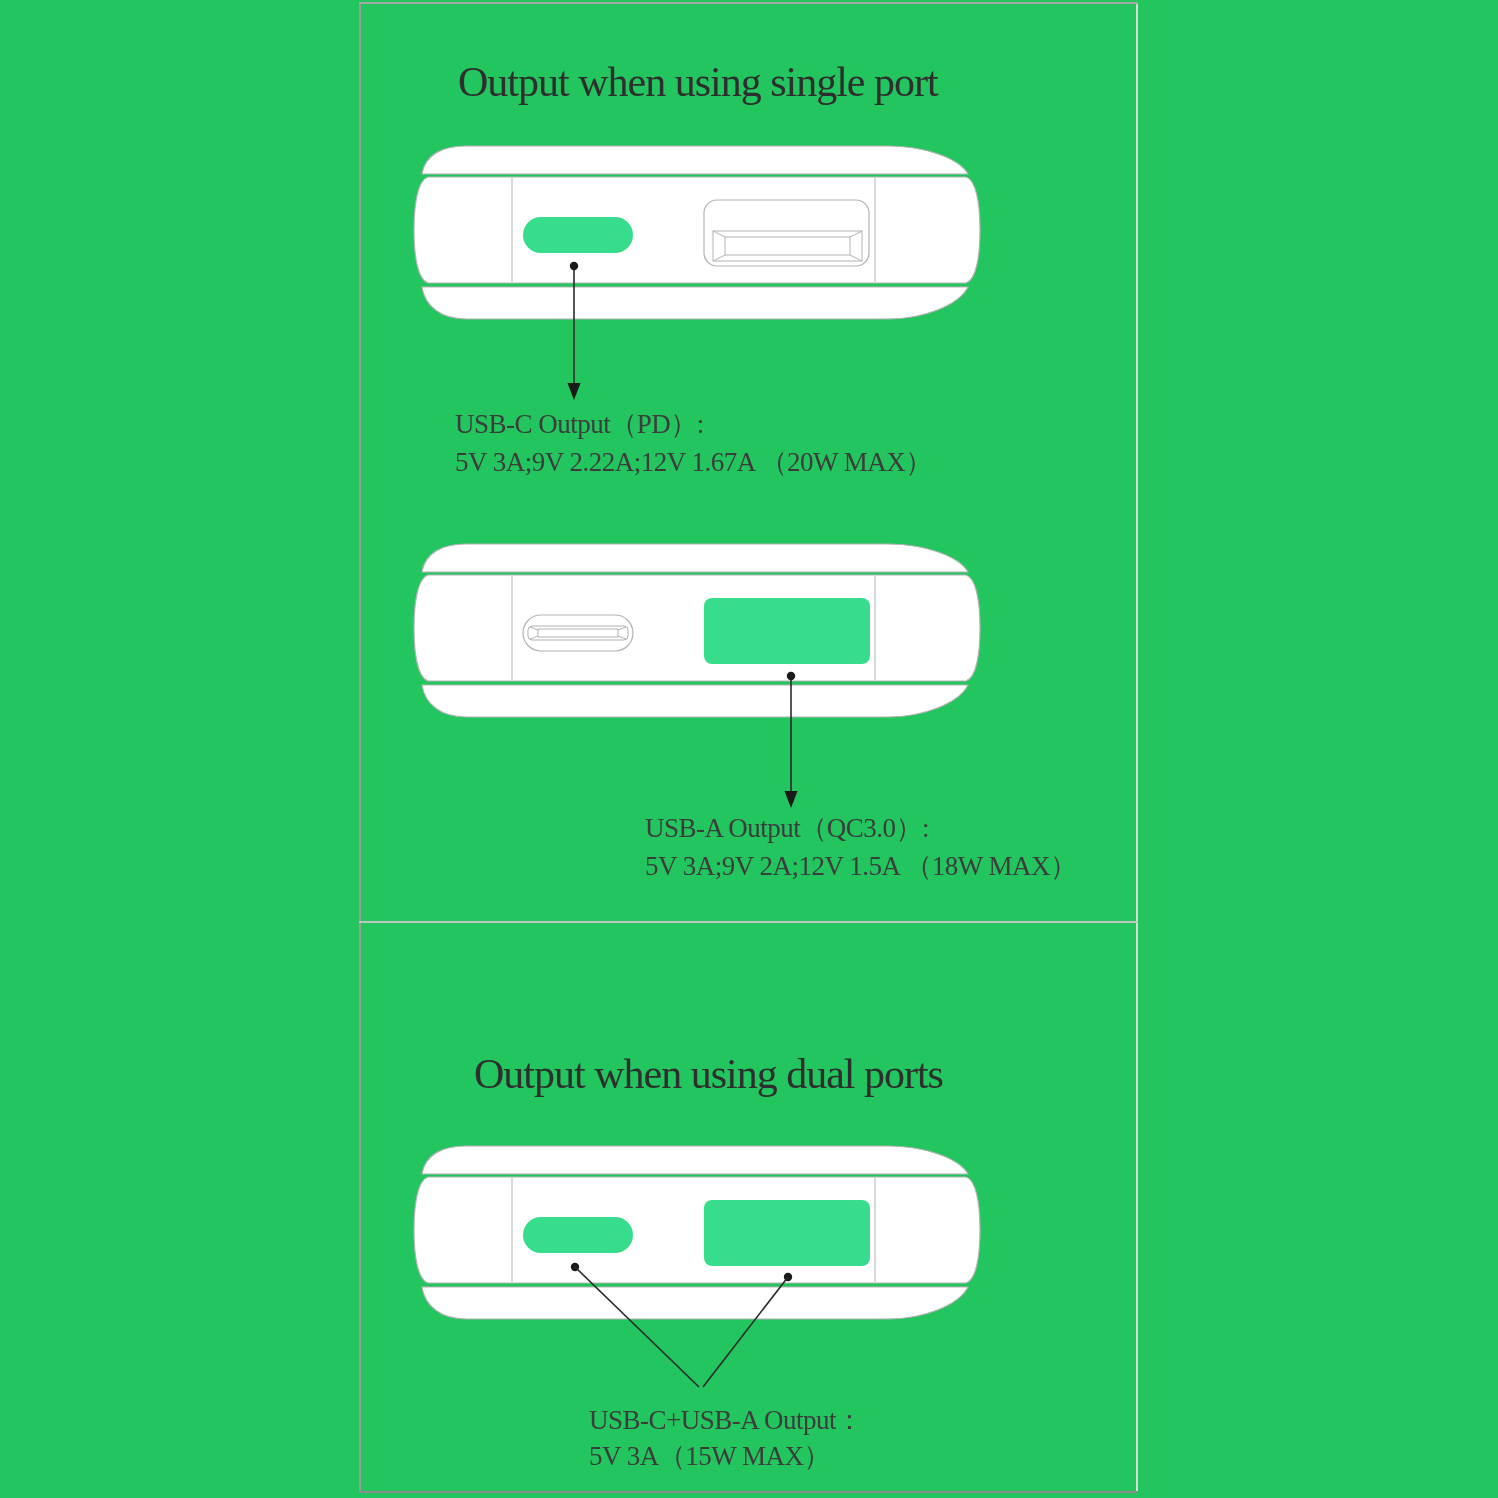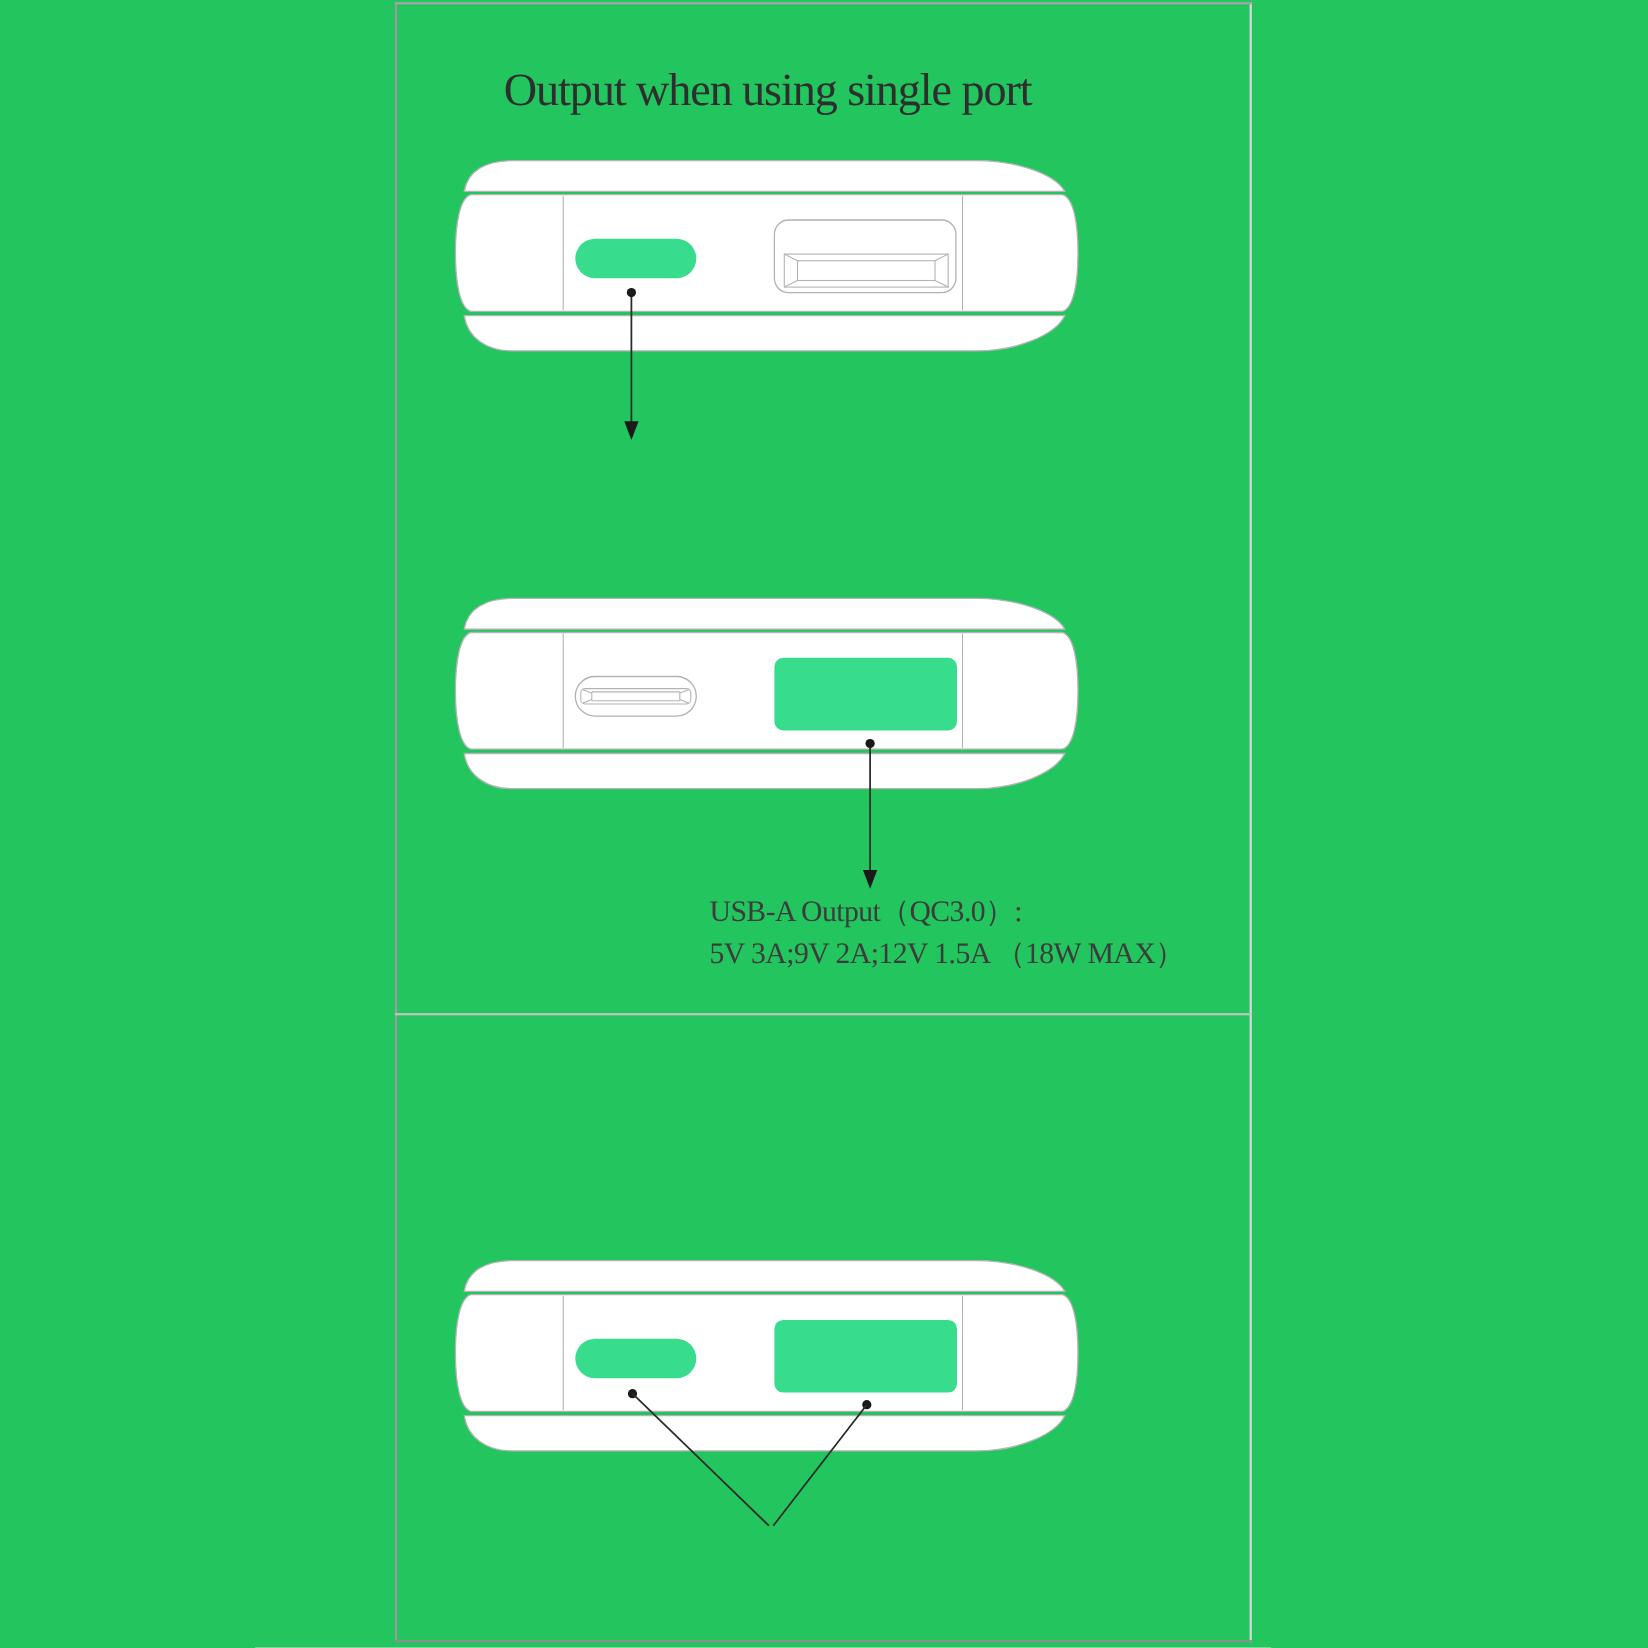--- a/index.html
+++ b/index.html
@@ -88,20 +88,21 @@
       <line x1="126" y1="88" x2="206" y2="88"></line>
       <line x1="126" y1="96" x2="206" y2="96"></line>
       <line x1="118" y1="86" x2="126" y2="89"></line>
       <line x1="118" y1="98" x2="126" y2="95"></line>
       <line x1="214" y1="86" x2="206" y2="89"></line>
       <line x1="214" y1="98" x2="206" y2="95"></line>
     </g>
     <rect class="green" x="292" y="57" width="166" height="66" rx="8"></rect>
   </svg>
 
+  <div class="section-title title-2">Output when using dual ports</div>
 
   <svg class="powerbank pb-3" viewBox="0 0 570 180">
     <path class="ol" d="M10,31 C13,12 30,3 54,3 L476,3 C512,3 547,15 556,31 Z"></path>
     <path class="ol" d="M10,144 L556,144 C547,162 512,176 476,176 L54,176 C30,176 13,164 10,144 Z"></path>
     <path class="ol" d="M16,34 L554,34 C564,37 568,60 568,87 C568,114 564,137 554,140 L16,140 C6,137 2,114 2,87 C2,60 6,37 16,34 Z"></path>
     <line class="thin" x1="100" y1="35" x2="100" y2="139"></line>
     <line class="thin" x1="463" y1="35" x2="463" y2="139"></line>
     <rect class="green" x="111" y="74" width="110" height="36" rx="18"></rect>
     <rect class="green" x="292" y="57" width="166" height="66" rx="8"></rect>
   </svg>
@@ -118,20 +119,28 @@
       <polygon class="solid" points="791,808 784.5,791 797.5,791"></polygon>
     </g>
     <g>
       <circle class="solid" cx="575" cy="1267" r="4.2"></circle>
       <circle class="solid" cx="788" cy="1277" r="4.2"></circle>
       <line class="stroke" x1="575" y1="1267" x2="699" y2="1387"></line>
       <line class="stroke" x1="788" y1="1277" x2="703" y2="1387"></line>
     </g>
   </svg>
 
+  <div class="callout-label label-1">
+    <span>USB-C Output（PD）:</span>
+    <span>5V 3A;9V 2.22A;12V 1.67A （20W MAX）</span>
+  </div>
 
   <div class="callout-label label-2">
     <span>USB-A Output（QC3.0）:</span>
     <span>5V 3A;9V 2A;12V 1.5A （18W MAX）</span>
   </div>
 
+  <div class="callout-label label-3">
+    <span>USB-C+USB-A Output：</span>
+    <span>5V 3A（15W MAX）</span>
+  </div>
 
 </div>
 
 </body></html>

